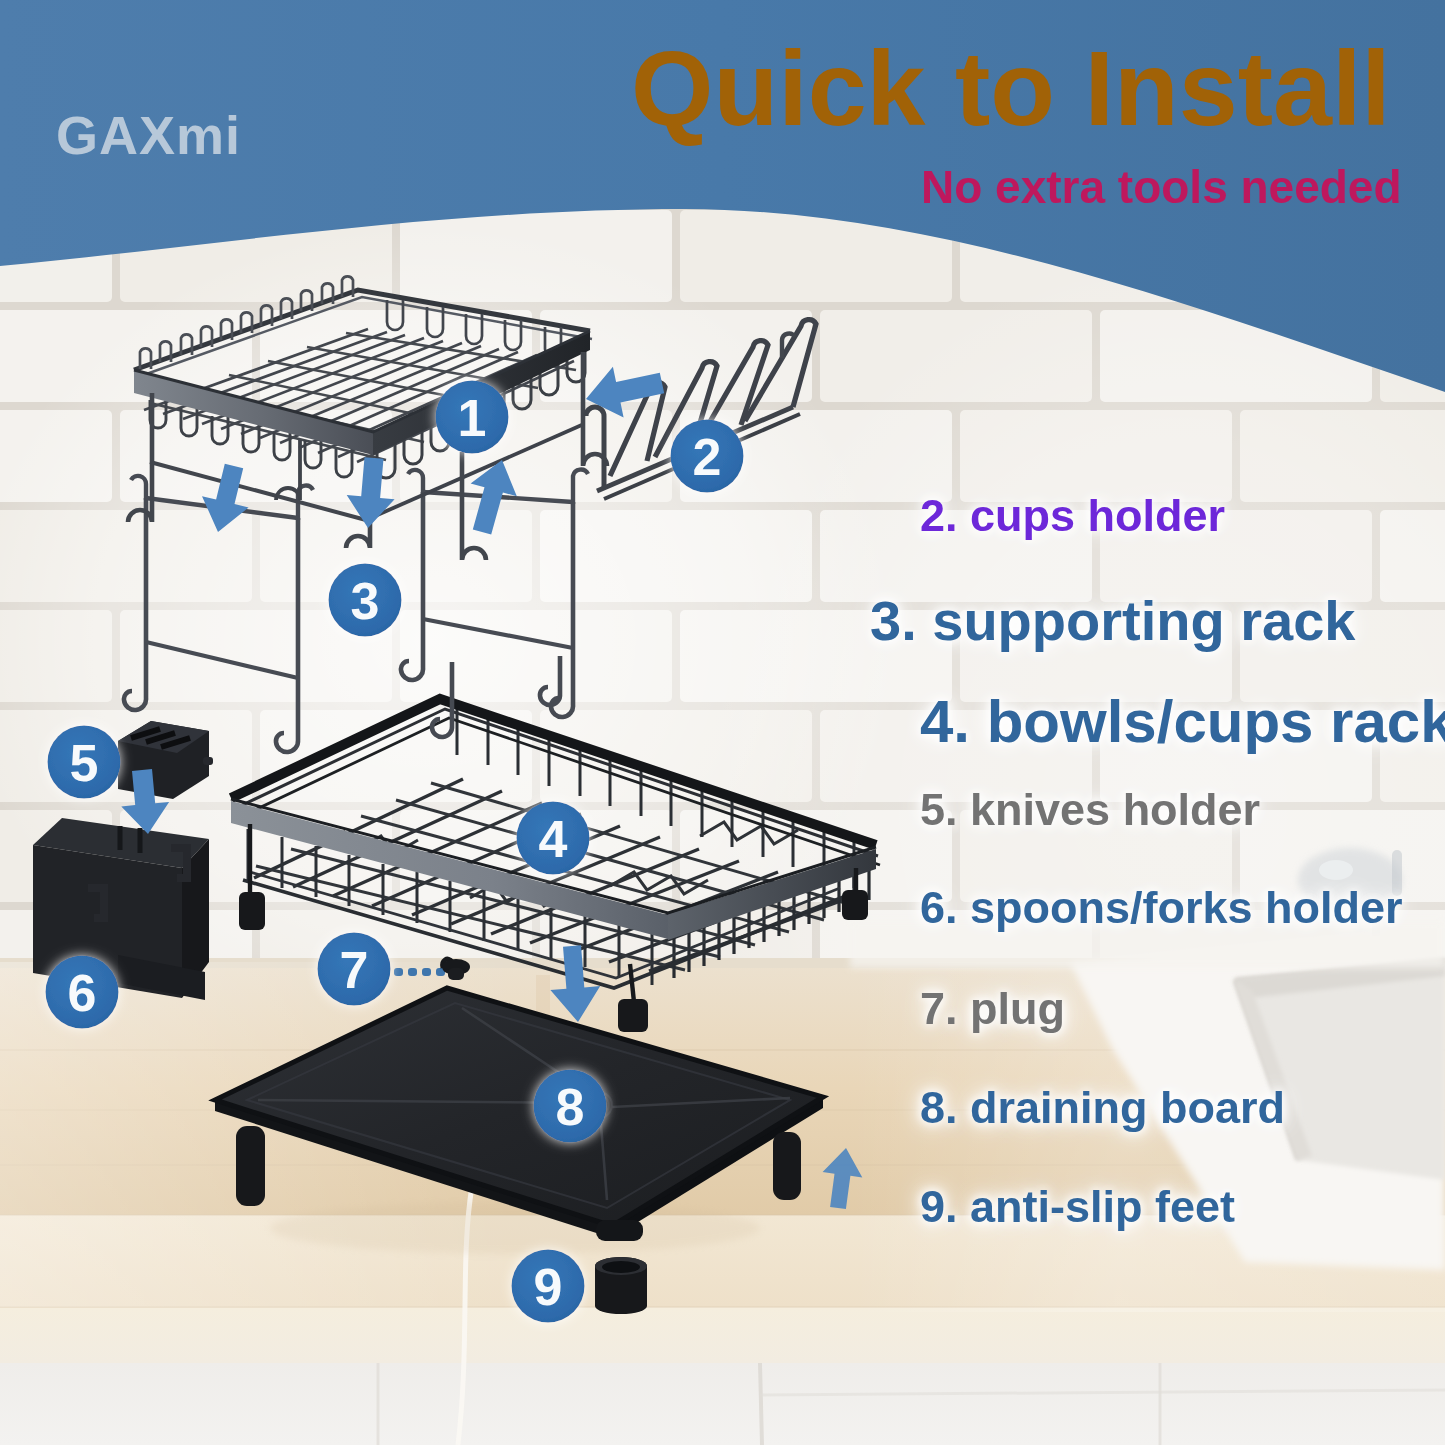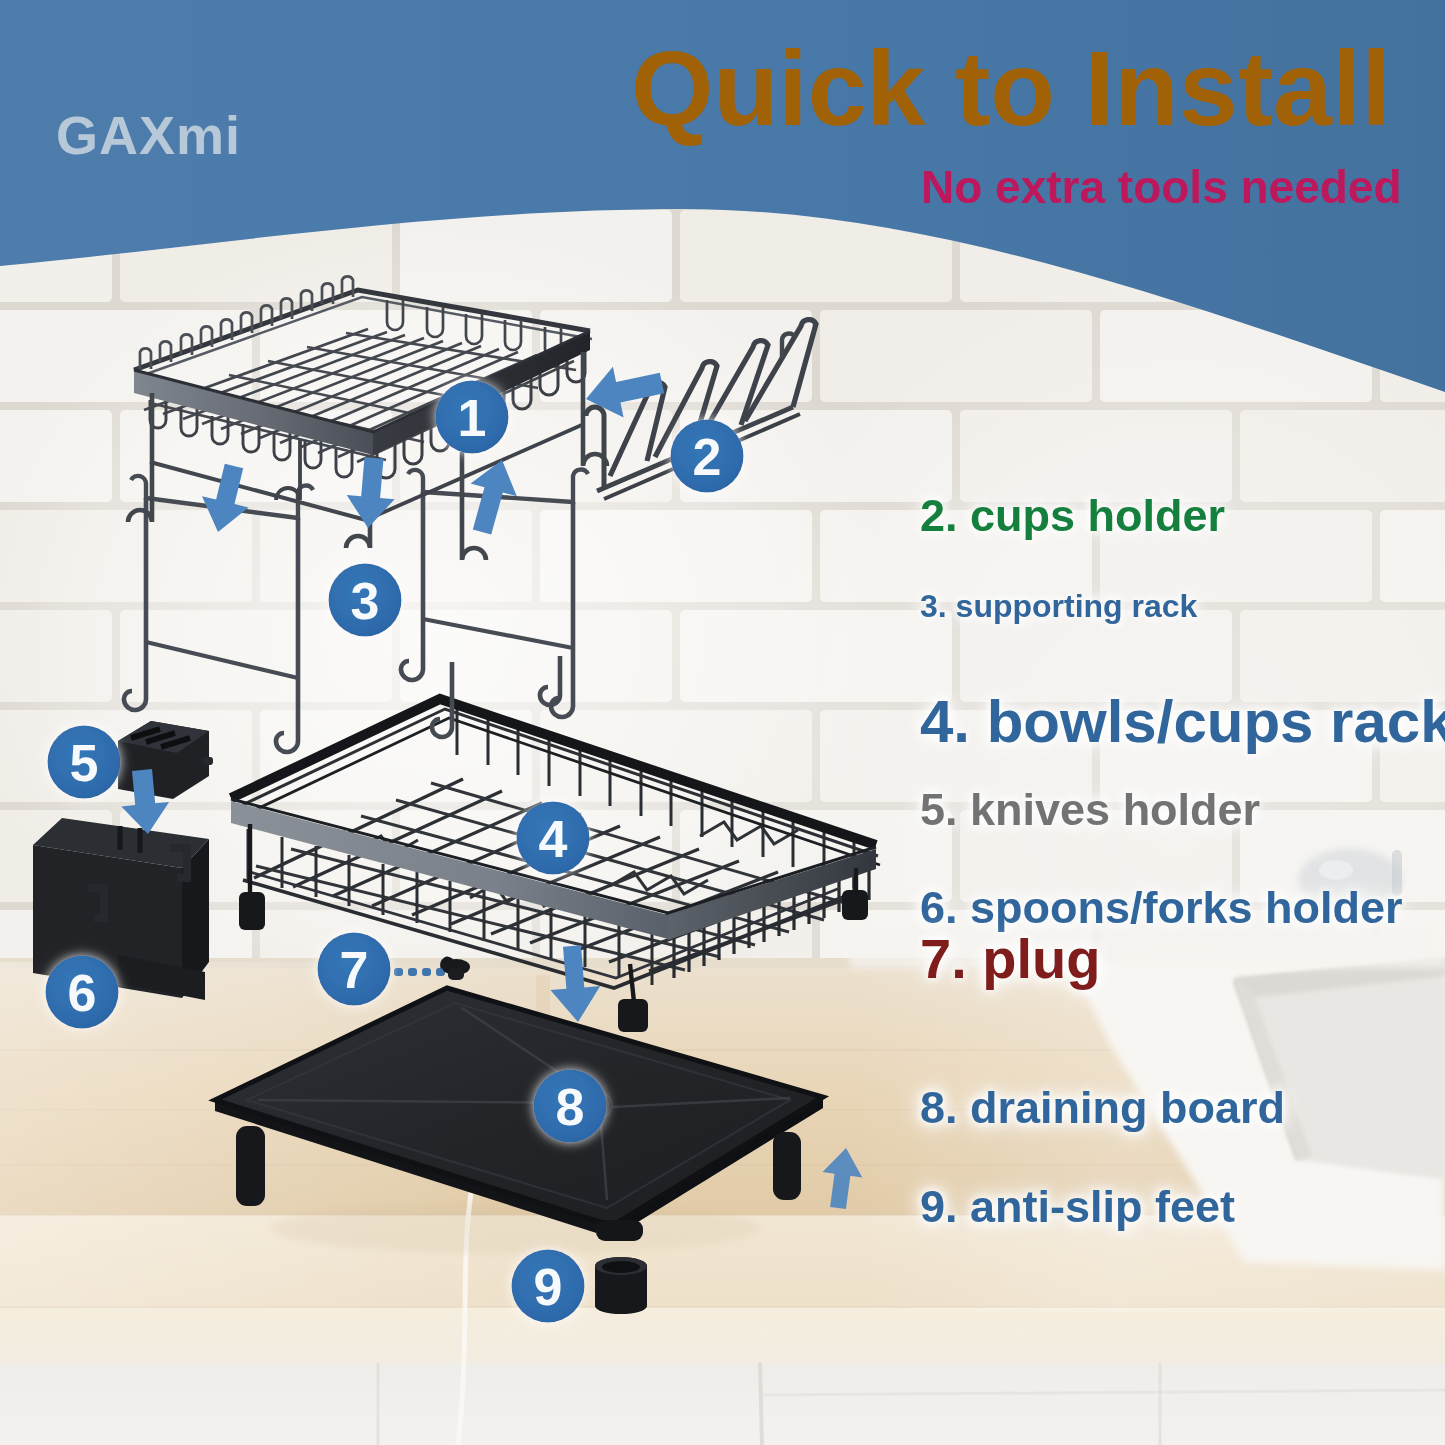--- a/index.html
+++ b/index.html
@@ -481,28 +481,28 @@
 </g>
 </svg>
 
 <div class="t" style="left:56px;top:104px;font-size:54px;letter-spacing:1px;color:#c6d3e0;opacity:0.88">GAXmi</div>
 
 <div class="t" style="left:631px;top:28px;font-size:106px;color:#a16207">Quick to Install</div>
 
 <div class="t" style="left:921px;top:160px;font-size:46px;color:#be185d">No extra tools needed</div>
 
 
-<div class="t glow" style="left:920px;top:490px;font-size:45px;color:#15803d">2. cups holder</div>
-
-<div class="t glow" style="left:920px;top:588px;font-size:32px;color:#31669c">3. supporting rack</div>
+<div class="t glow" style="left:920px;top:490px;font-size:45px;color:#6d28d9">2. cups holder</div>
+
+<div class="t glow" style="left:870px;top:588px;font-size:56px;color:#31669c">3. supporting rack</div>
 
 <div class="t glow" style="left:920px;top:687px;font-size:60px;color:#31669c">4. bowls/cups rack</div>
 
 <div class="t glow" style="left:920px;top:784px;font-size:45px;color:#737373">5. knives holder</div>
 
 <div class="t glow" style="left:920px;top:882px;font-size:45px;color:#31669c">6. spoons/forks holder</div>
 
-<div class="t glow" style="left:920px;top:926px;font-size:56px;color:#7f1d1d">7. plug</div>
+<div class="t glow" style="left:920px;top:983px;font-size:45px;color:#737373">7. plug</div>
 
 <div class="t glow" style="left:920px;top:1082px;font-size:45px;color:#31669c">8. draining board</div>
 
 <div class="t glow" style="left:920px;top:1181px;font-size:45px;color:#31669c">9. anti-slip feet</div>
 </div>
 
 </body></html>

